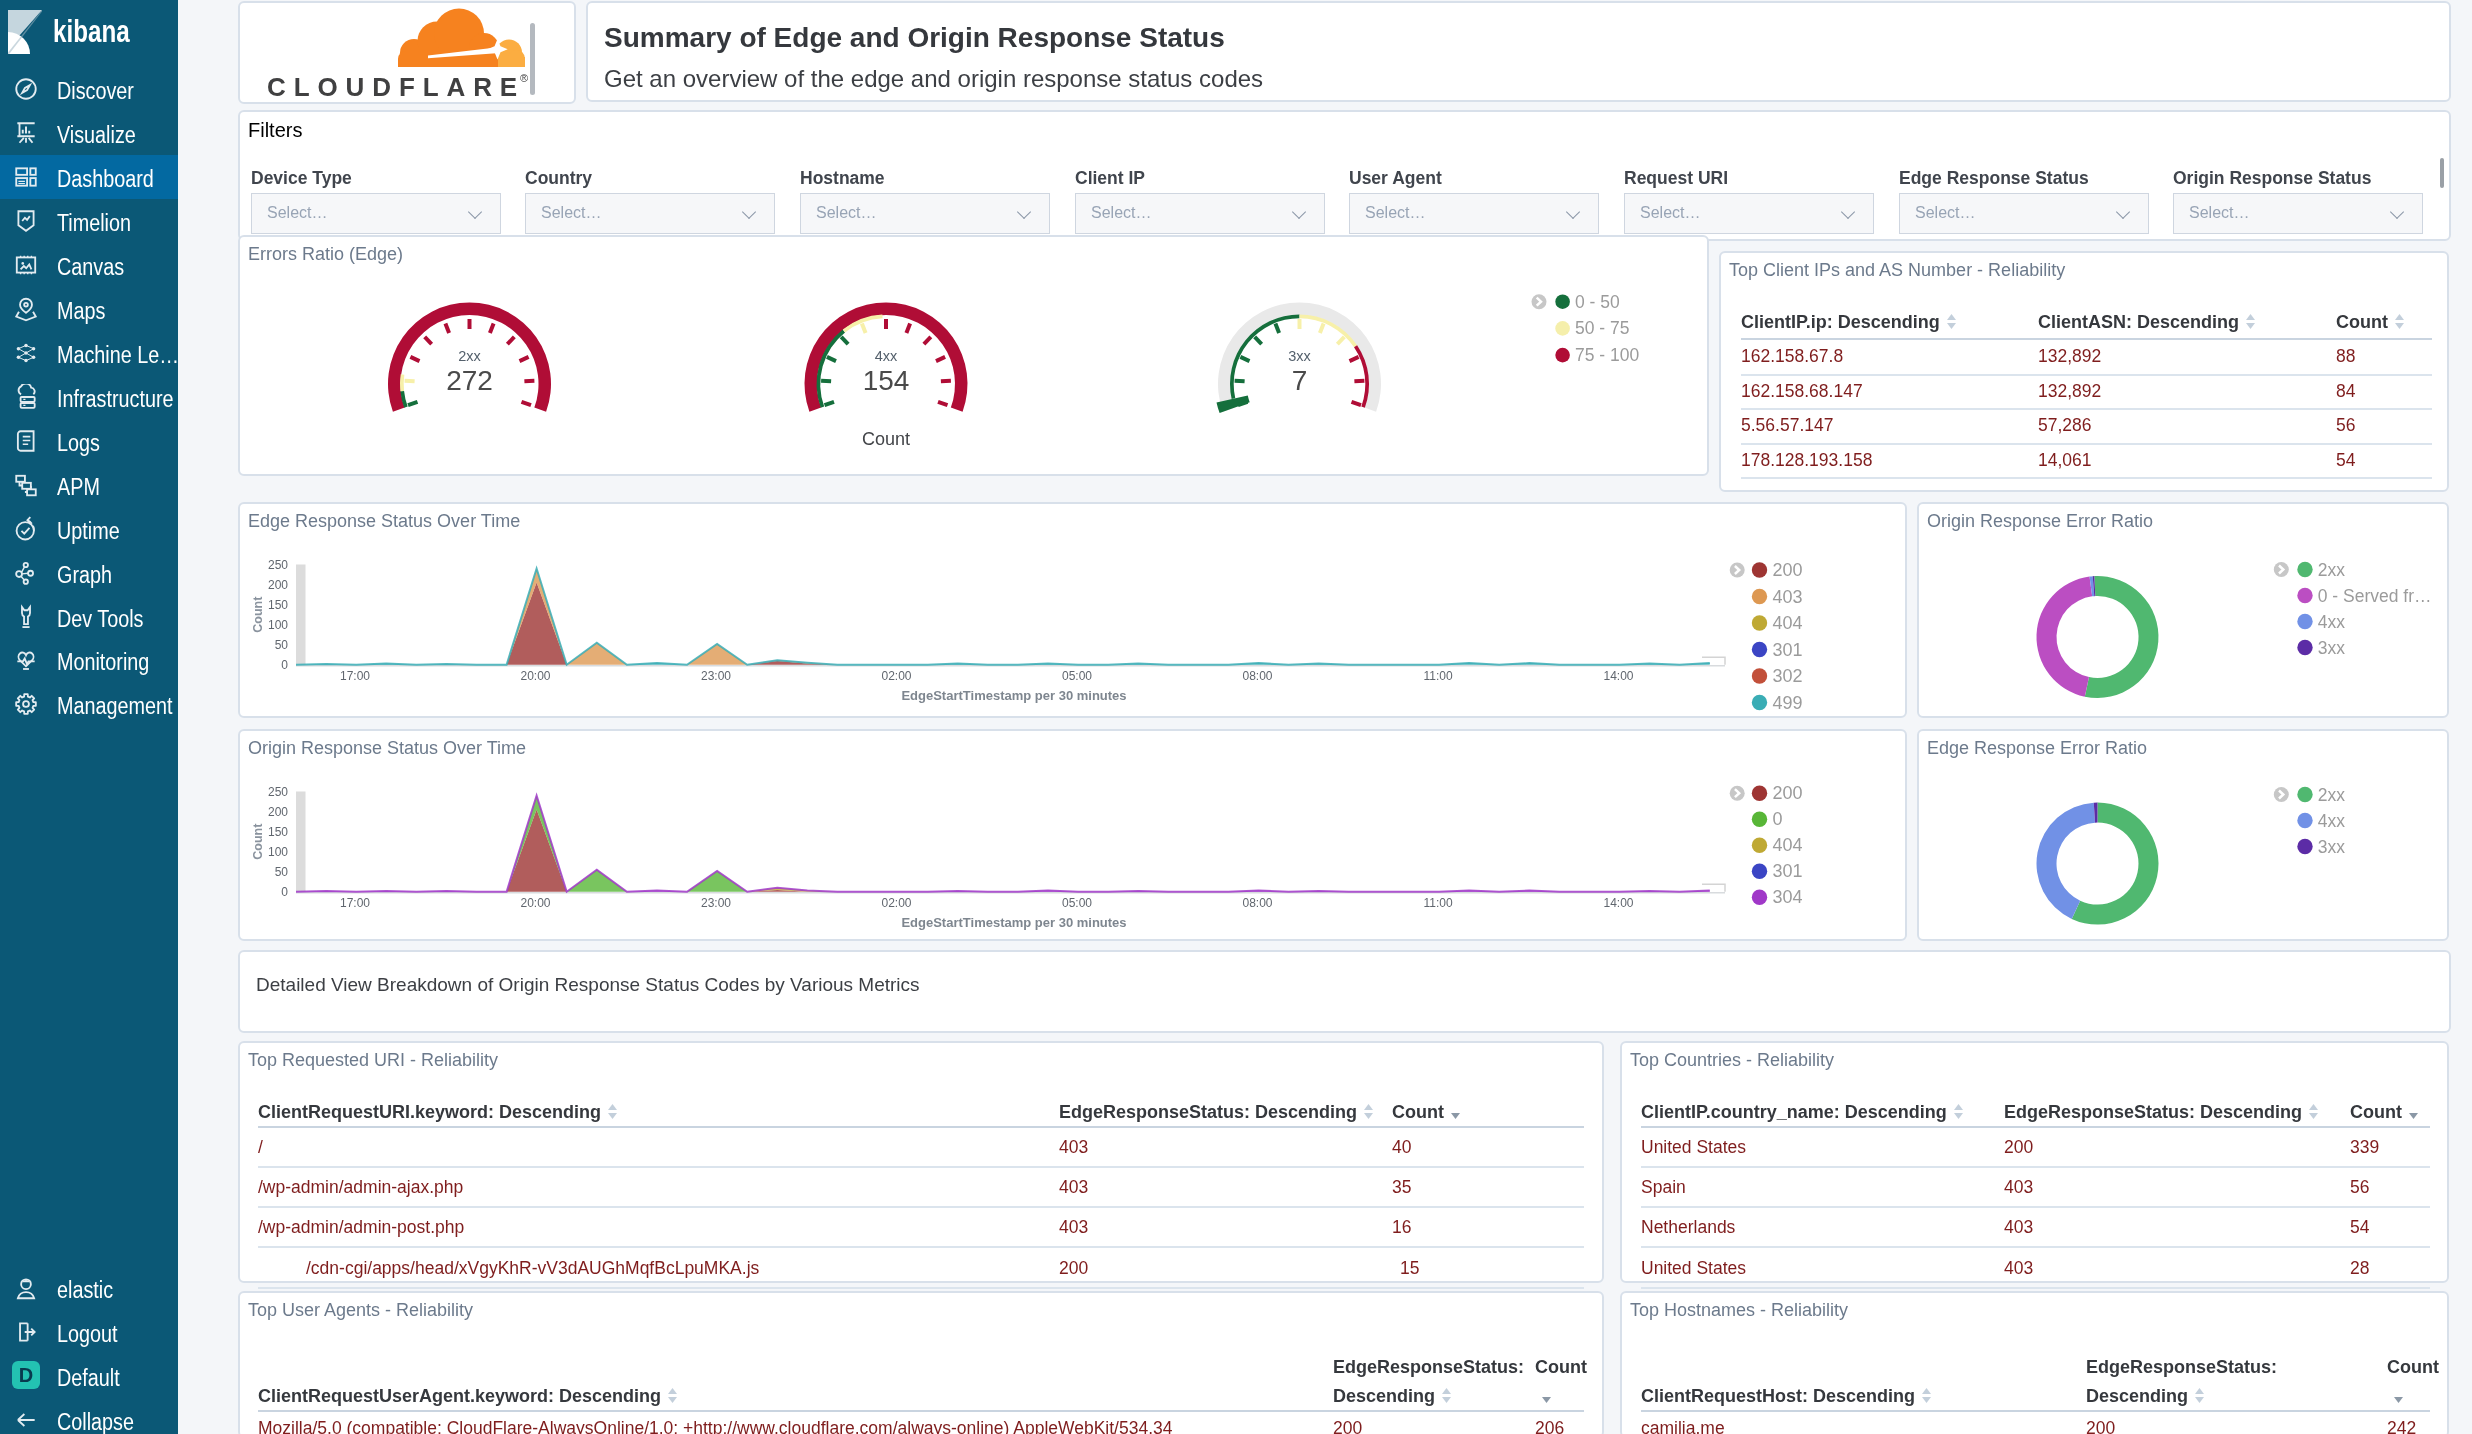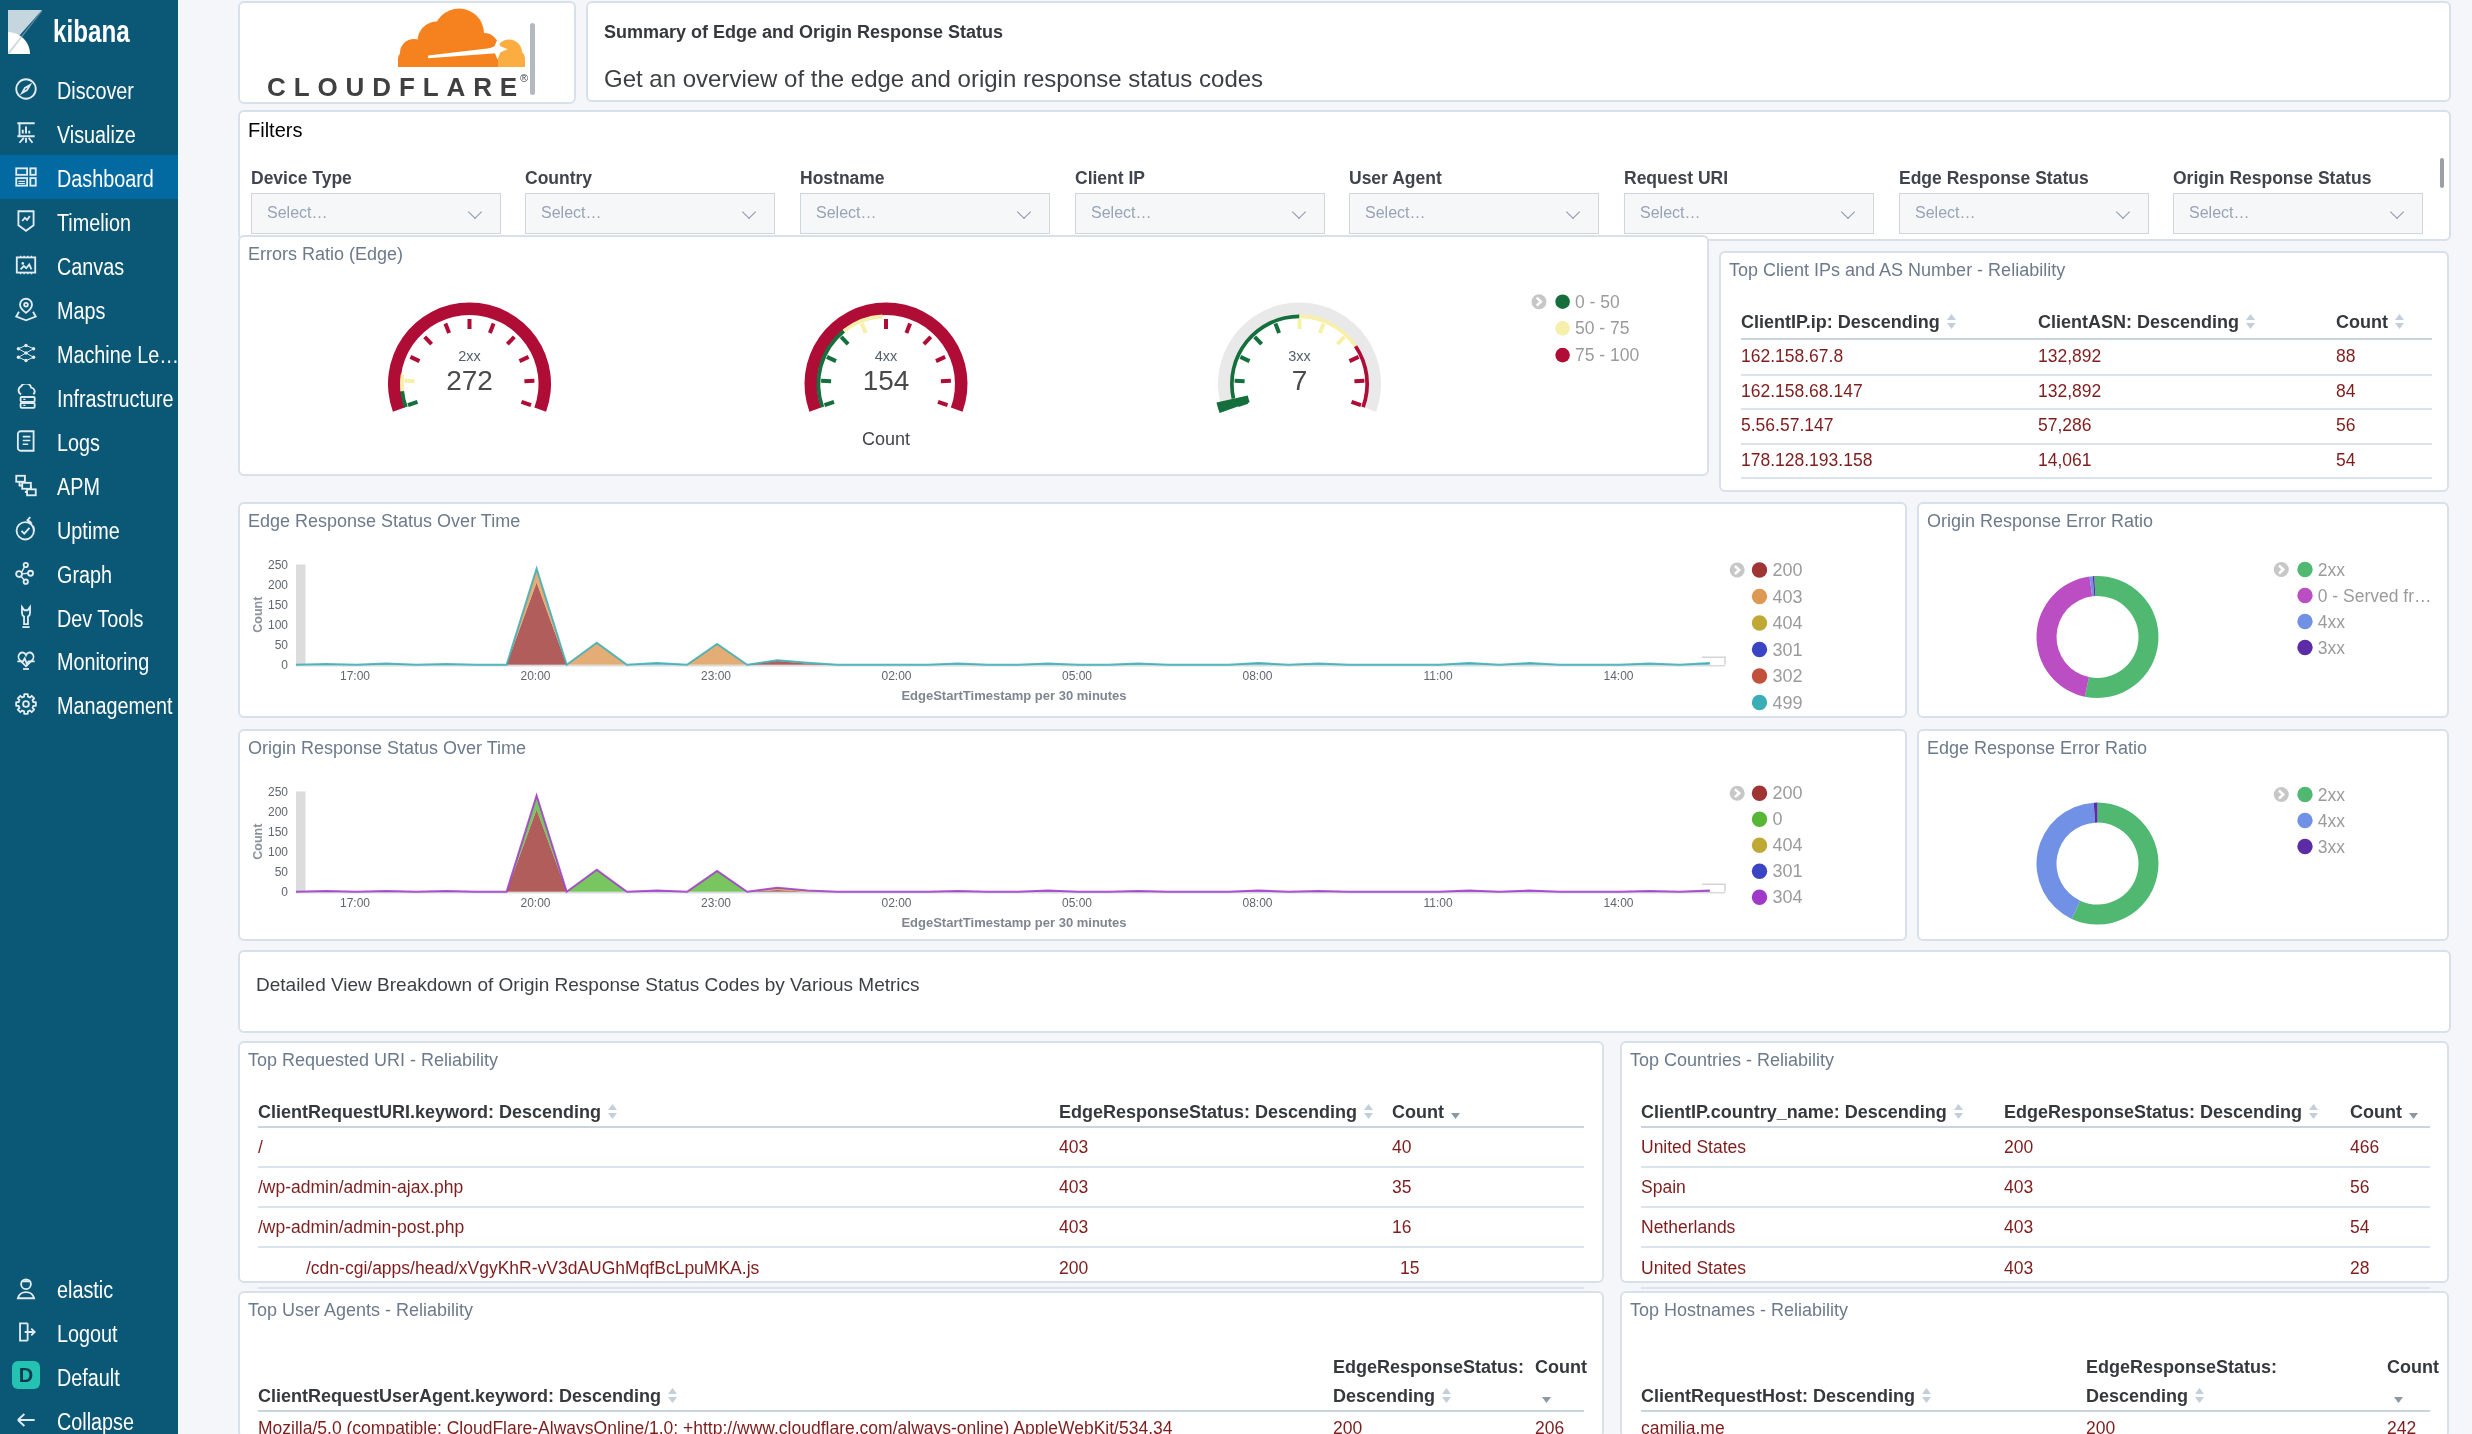--- a/index.html
+++ b/index.html
@@ -194,21 +194,21 @@
 <path d="M258 64 v-10 h27 v10 Z"></path>
 </g>
 <polygon points="188,52.6 256,44.6 256,50.3 188,55.3" fill="#fff"></polygon>
 <path d="M257.5 36 l3 7.2 7.2 3 -7.2 3 -3 7.2 -3 -7.2 -7.2 -3 7.2 -3 Z" fill="#fff"></path>
 <text x="27" y="93" font-size="26" font-weight="bold" fill="#404041" letter-spacing="7.9">CLOUDFLARE</text>
 <text x="280" y="79" font-size="11" fill="#404041">®</text>
 </svg>
     <div style="position:absolute;left:290px;top:20px;width:5px;height:72px;background:#b4b9bf;border-radius:3px;"></div>
   </div>
 <div class="panel" style="left:586px;top:1px;width:1865px;height:101px;">
-    <div style="position:absolute;left:16px;top:19px;font-size:18px;font-weight:bold;color:#35383d;">Summary of Edge and Origin Response Status</div>
+    <div style="position:absolute;left:16px;top:19px;font-size:28px;font-weight:bold;color:#35383d;">Summary of Edge and Origin Response Status</div>
     <div style="position:absolute;left:16px;top:62px;font-size:24px;color:#3c3f44;">Get an overview of the edge and origin response status codes</div>
   </div>
 <div class="panel" style="left:238px;top:110px;width:2213px;height:131px;">
     <div style="position:absolute;left:8px;top:7px;font-size:20px;color:#000000;">Filters</div>
     <div class="flabel" style="left:11px;">Device Type</div>
     <div class="fsel" style="left:11px;">
       <span>Select…</span>
       <div class="chev"></div>
     </div>
     <div class="flabel" style="left:285px;">Country</div>
@@ -509,21 +509,21 @@
     <div class="hdr" style="left:382px;top:59px;">EdgeResponseStatus: Descending<svg width="11" height="19" viewBox="0 0 11 19" style="vertical-align:-3px;margin-left:6px">
         <path d="M1 8 l9 0 l-4.5 -6 Z" fill="#c3cfdb"></path>
         <path d="M1 11 l9 0 l-4.5 6 Z" fill="#c3cfdb"></path>
       </svg></div>
     <div class="hdr" style="left:728px;top:59px;">Count<svg width="11" height="19" viewBox="0 0 11 19" style="vertical-align:-3px;margin-left:6px">
         <path d="M1 11 l9 0 l-4.5 6 Z" fill="#8b98a6"></path>
       </svg></div>
     <div class="sep" style="left:19px;top:83px;width:789px;border-top-color:#c9d4e0;"></div>
     <div class="cell" style="left:19px;top:94px;">United States</div>
     <div class="cell" style="left:382px;top:94px;">200</div>
-    <div class="cell" style="left:728px;top:94px;">466</div>
+    <div class="cell" style="left:728px;top:94px;">339</div>
     <div class="sep" style="left:19px;top:123px;width:789px;"></div>
     <div class="cell" style="left:19px;top:134px;">Spain</div>
     <div class="cell" style="left:382px;top:134px;">403</div>
     <div class="cell" style="left:728px;top:134px;">56</div>
     <div class="sep" style="left:19px;top:163px;width:789px;"></div>
     <div class="cell" style="left:19px;top:174px;">Netherlands</div>
     <div class="cell" style="left:382px;top:174px;">403</div>
     <div class="cell" style="left:728px;top:174px;">54</div>
     <div class="sep" style="left:19px;top:203px;width:789px;"></div>
     <div class="cell" style="left:19px;top:215px;">United States</div>

